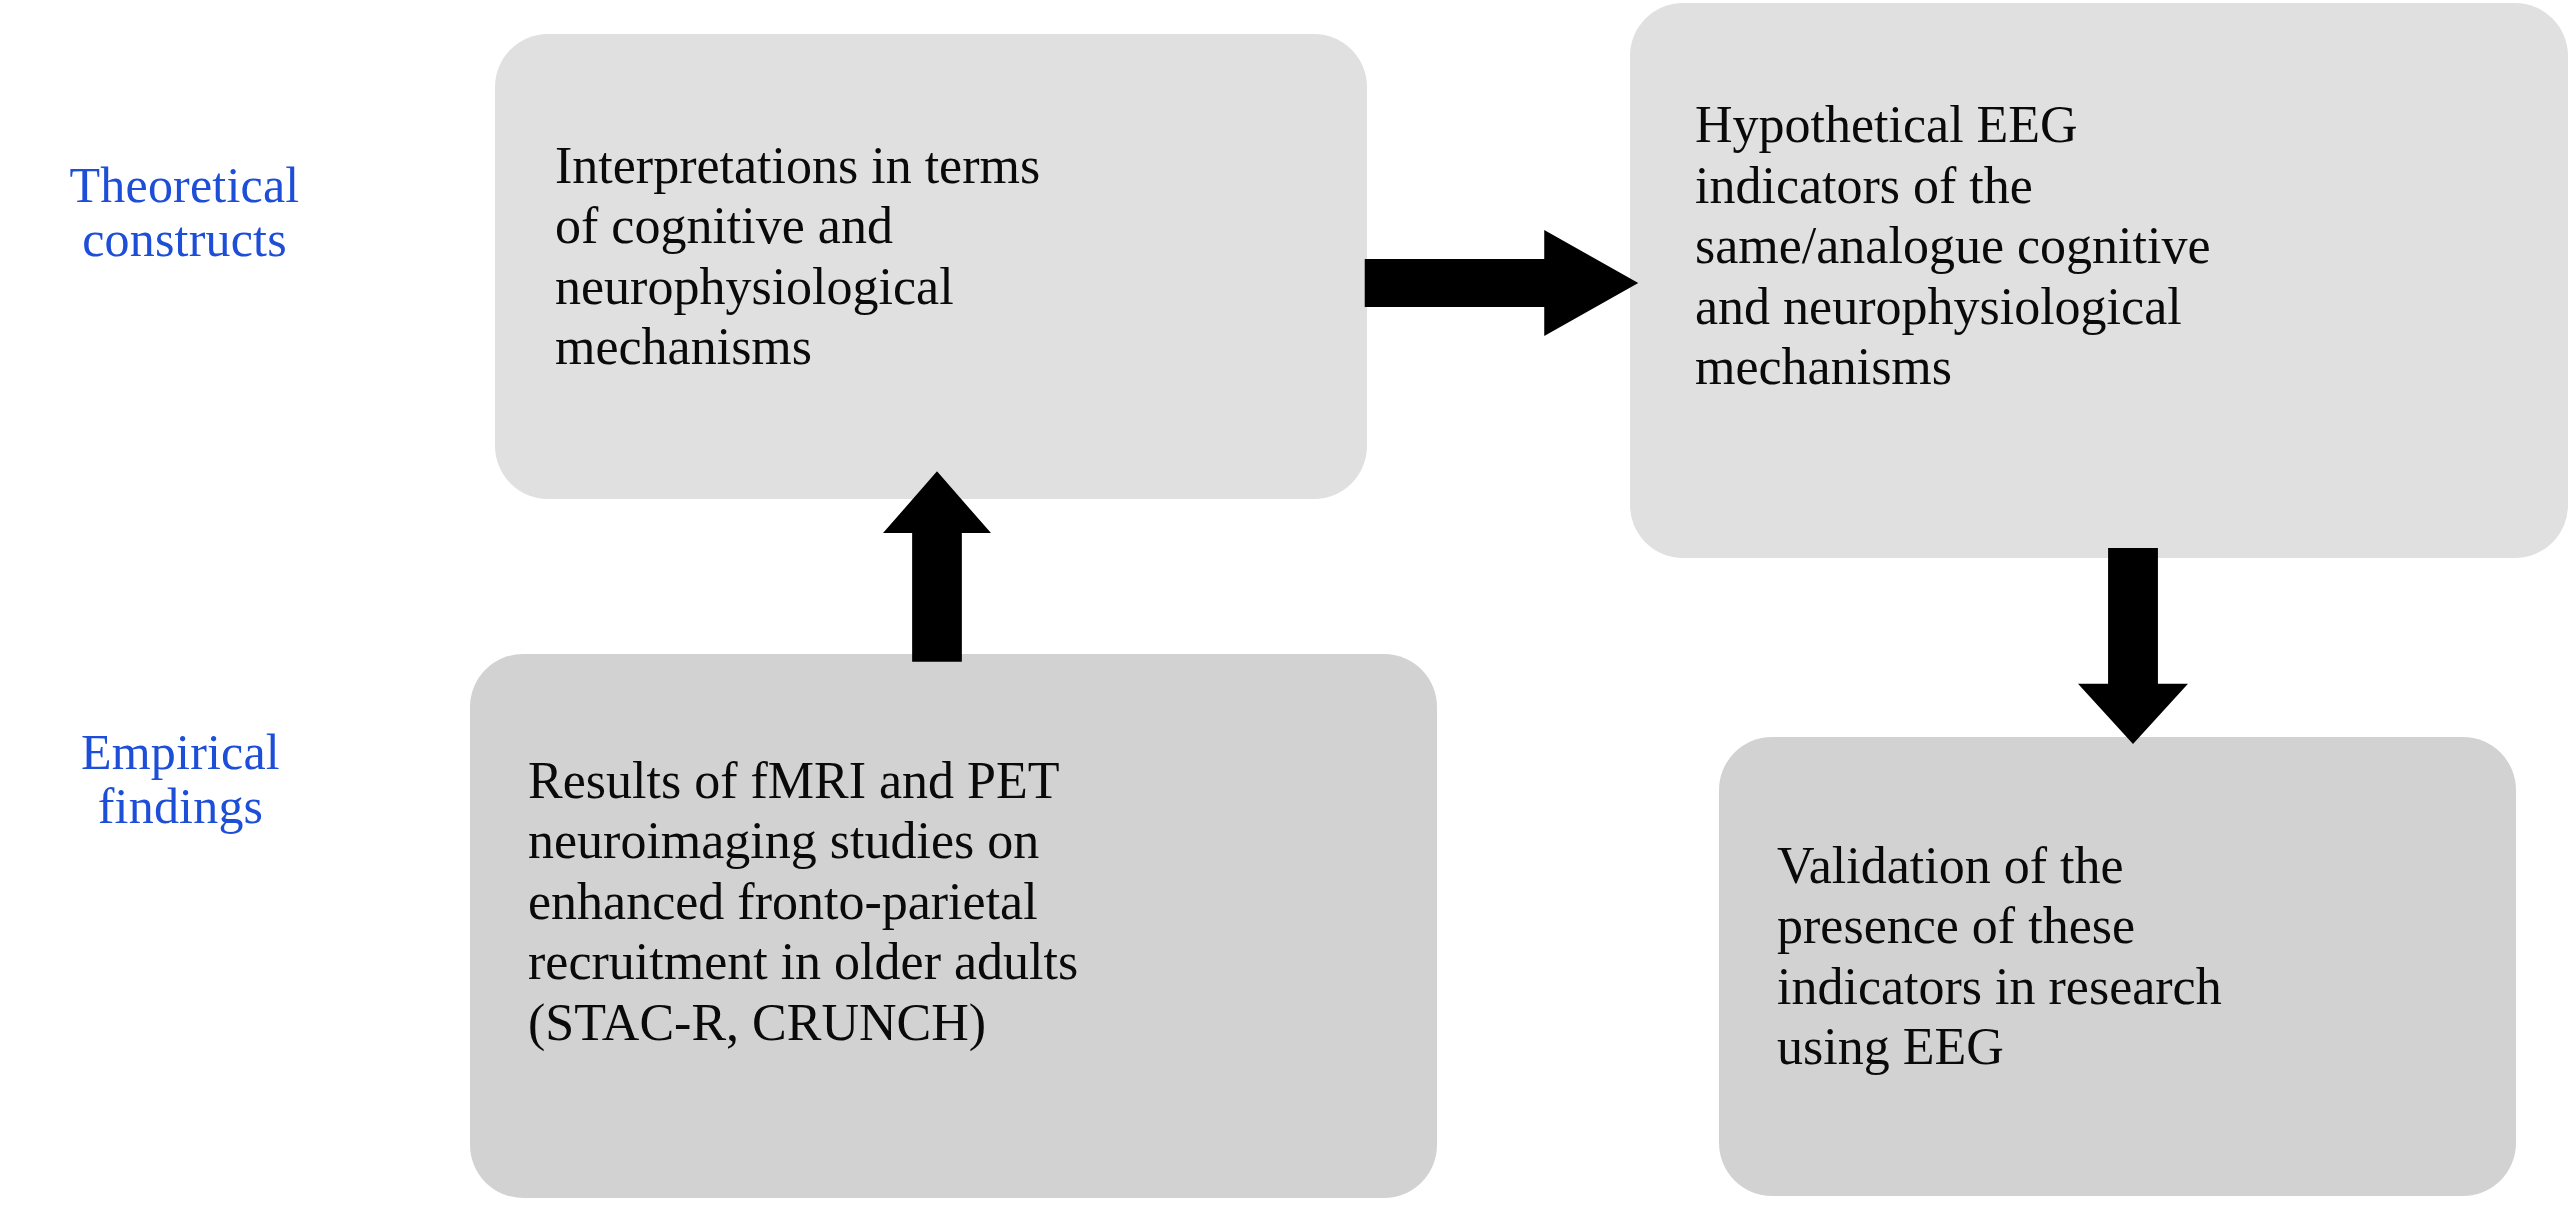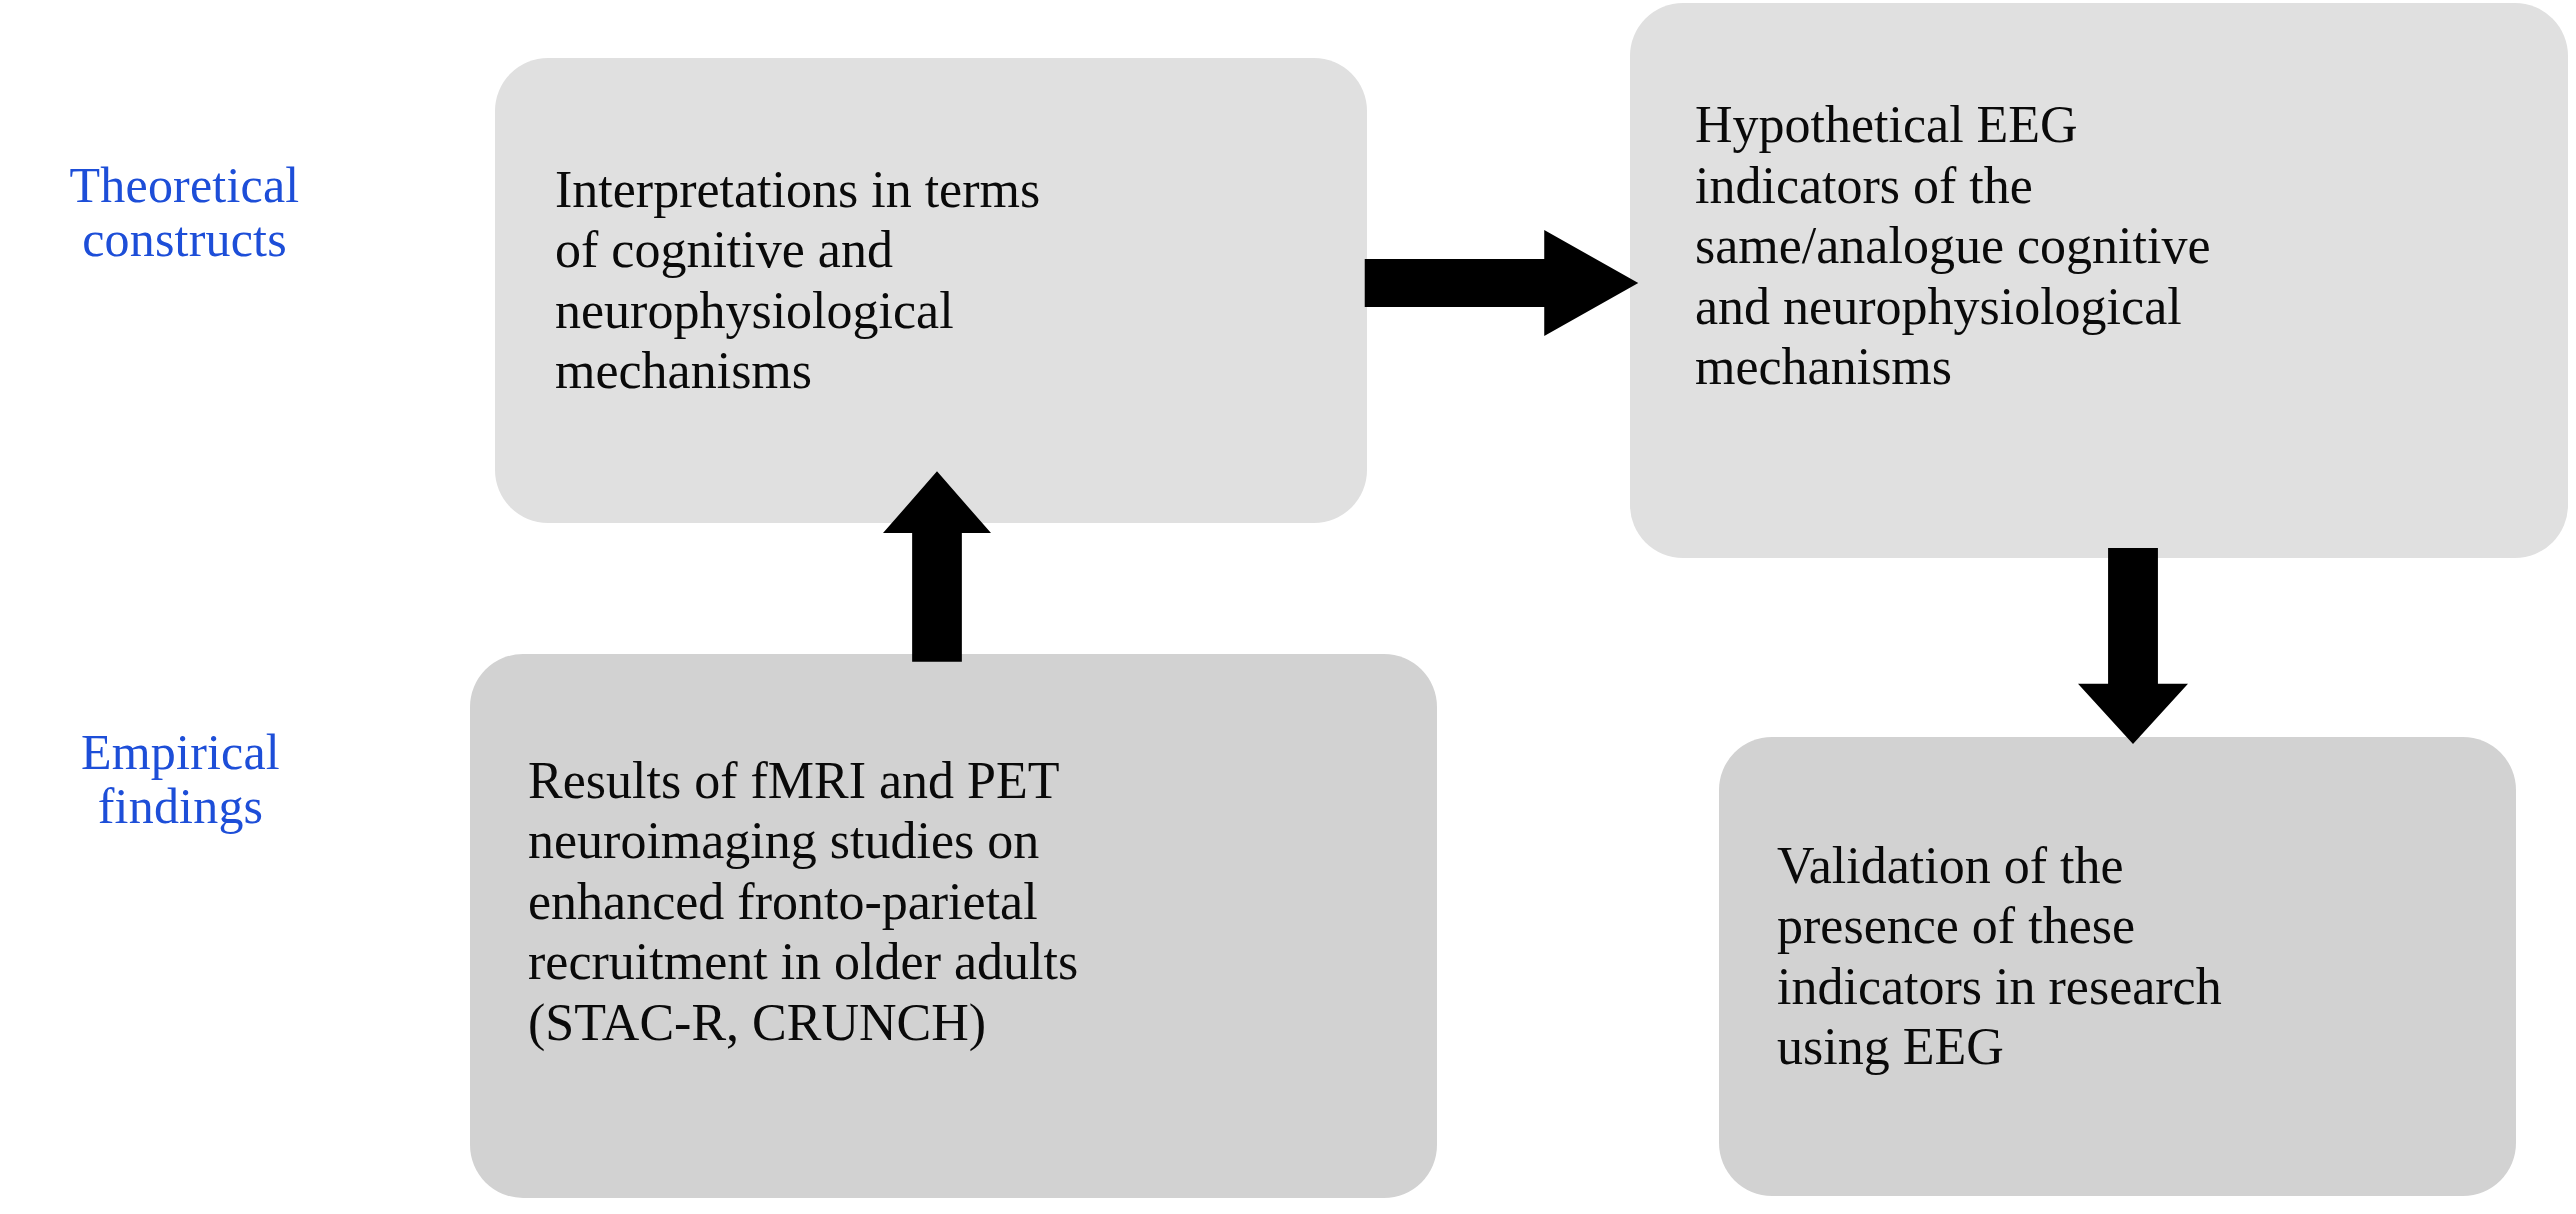--- a/index.html
+++ b/index.html
@@ -64,21 +64,20 @@
   .fill-dark {
     background: #d2d2d2;
   }
 
   #box-interpretations {
     left: 495px;
     top: 34px;
     width: 872px;
     height: 465px;
     padding: 41px 34px 0 60px;
-    margin-top: 24px;
   }
   #box-hypothetical {
     left: 1630px;
     top: 3.4px;
     width: 938px;
     height: 555px;
     padding: 31px 29px 0 65px;
   }
   #box-results {
     left: 470px;

